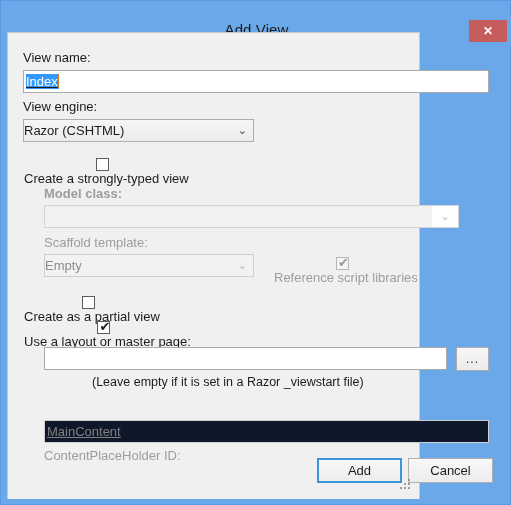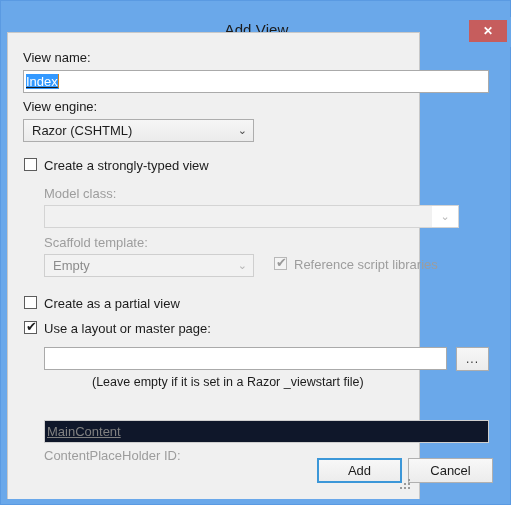--- a/index.html
+++ b/index.html
@@ -122,21 +122,21 @@
 
   
   .combo {
     position: absolute;
     box-sizing: border-box;
     background: linear-gradient(#f6f6f6, #ebebeb);
     border: 1px solid #adadad;
     font-size: 13px;
     color: #1c1c1c;
     line-height: 21px;
-    padding: 0 22px 0 8px;
+    padding: 0 22px 0 0;
     white-space: nowrap;
     overflow: hidden;
     cursor: pointer;
   }
   .combo .chev {
     position: absolute;
     right: 6px;
     top: 0;
     font-size: 11px;
     color: #4a4a4a;
@@ -178,22 +178,24 @@
     text-align: center;
     font-size: 11px;
     color: #b9b9b9;
     line-height: 21px;
   }
 
   
   .cb-row {
     position: absolute;
     display: flex;
-    cursor: pointer;
-    white-space: nowrap;
+    align-items: center;
+    cursor: pointer;
+    white-space: nowrap;
+    flex-direction: column;
   }
   .cb-row.disabled { cursor: default; }
   .cb-box {
     width: 13px;
     height: 13px;
     box-sizing: border-box;
     border: 1px solid #5c5c5c;
     background: #ffffff;
     margin-right: 7px;
     position: relative;
@@ -293,21 +295,21 @@
     <div class="textbox" style="left:15px; top:37px; width:466px; height:23px;"><span class="sel">Index</span><span class="caret"></span></div>
 
     <div class="lbl" style="left:15px; top:66px;">View engine:</div>
     <div class="combo" style="left:15px; top:86px; width:231px; height:23px;"><span>Razor (CSHTML)</span><span class="chev">⌄</span></div>
 
     <div class="cb-row" style="left:16px; top:125px;">
       <span class="cb-box"></span>
       <span class="cb-label">Create a strongly-typed view</span>
     </div>
 
-    <div class="lbl dim" style="left:36px; top:153px;">Model class:</div>
+    <div class="lbl dim" style="left:36px; top:153px;font-weight:bold;">Model class:</div>
     <div class="combo-edit" style="left:36px; top:172px; width:415px; height:23px;">
       <span class="field"></span>
       <span class="btn">⌄</span>
     </div>
 
     <div class="lbl dim" style="left:36px; top:202px;">Scaffold template:</div>
     <div class="combo disabled" style="left:36px; top:221px; width:210px; height:23px;"><span>Empty</span><span class="chev">⌄</span></div>
 
     <div class="cb-row disabled" style="left:266px; top:224px;">
       <span class="cb-box">

